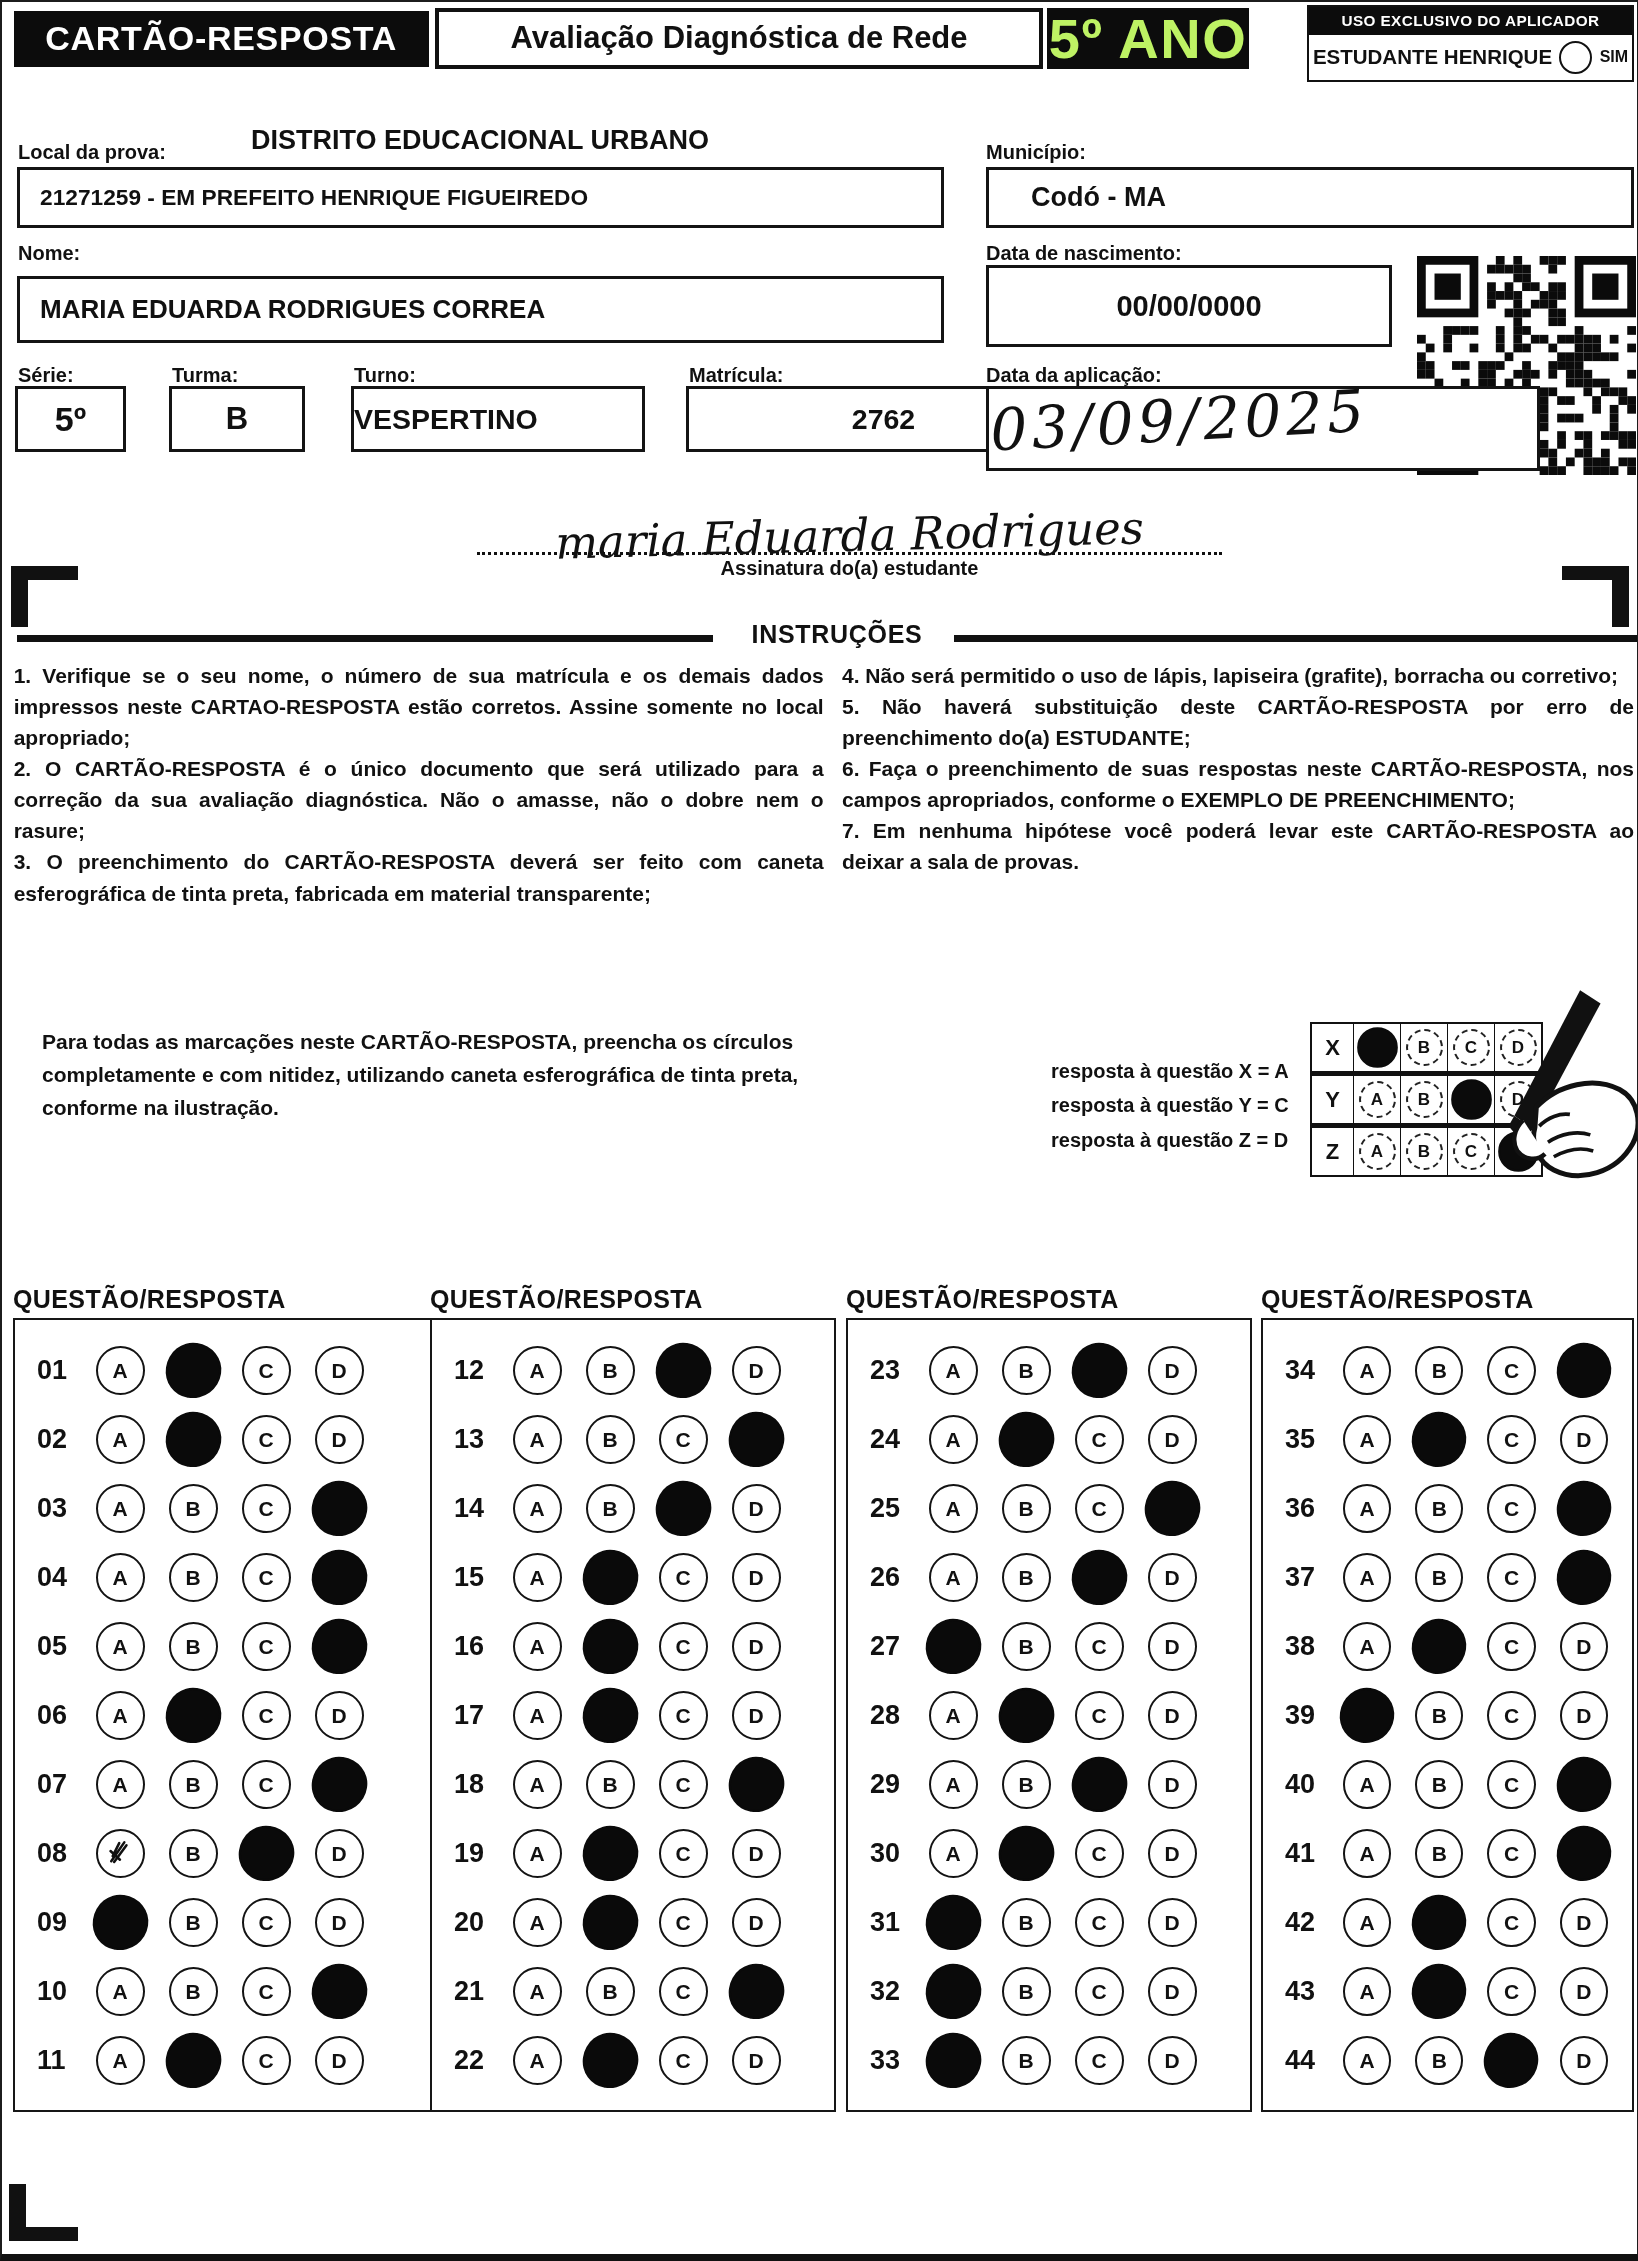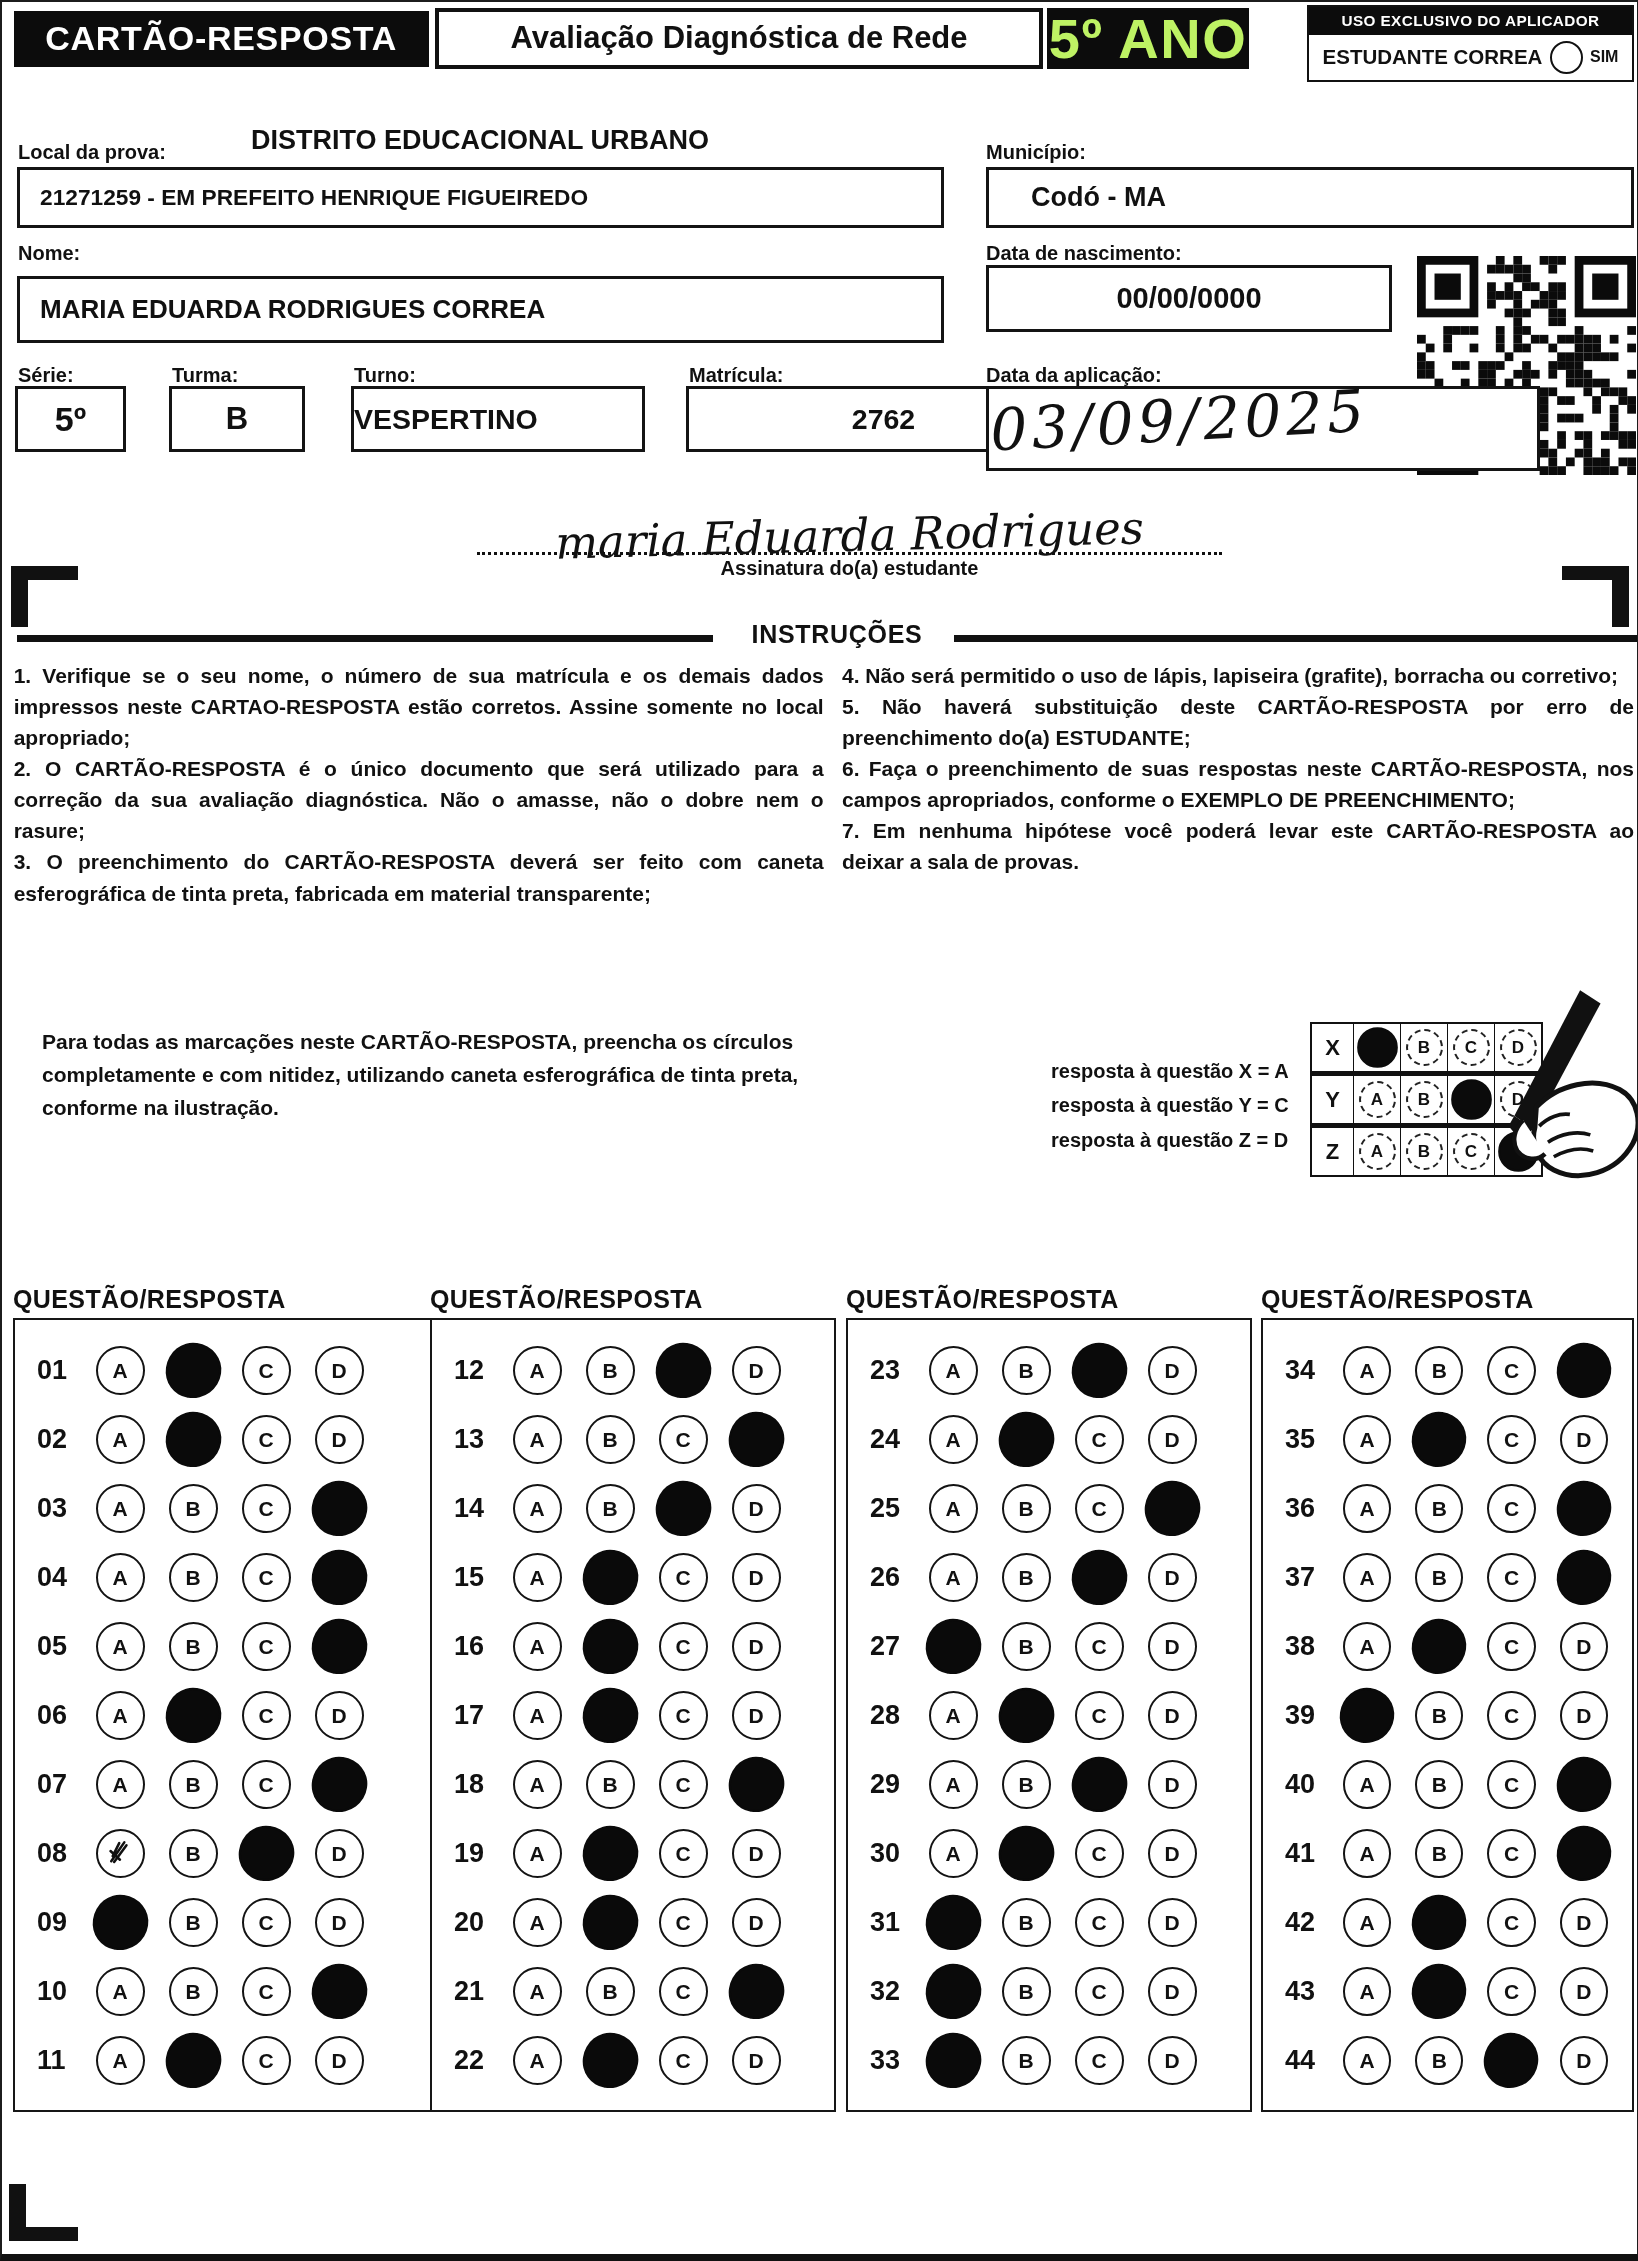--- a/index.html
+++ b/index.html
@@ -21,21 +21,21 @@
   .absent-row{height:45px;display:flex;align-items:center;justify-content:center;gap:7.3px;font-size:20.5px;font-weight:700;}
   .absent-circle{width:29px;height:29px;border:2.2px solid #111;border-radius:50%;}
   .absent-sim{font-size:16px;font-weight:700;}
   
   .flabel{font-size:20px;font-weight:700;}
   .box{border:3.7px solid #141414;background:#fff;display:flex;align-items:center;}
   .district{left:14.6px;top:123px;width:927px;text-align:center;font-size:27px;font-weight:700;}
   .school-box{left:14.6px;top:165px;width:927px;height:61px;font-size:22.7px;font-weight:700;padding-left:20.5px;}
   .municipio-box{left:984px;top:165px;width:648px;height:61px;font-size:27px;font-weight:700;padding-left:42px;}
   .nome-box{left:14.6px;top:263px;width:927px;height:67px;font-size:26px;font-weight:700;padding-left:20.5px;margin-top:11px;}
-  .nasc-box{left:984px;top:263px;width:406px;height:67px;font-size:29px;font-weight:700;justify-content:center;}
+  .nasc-box{left:984px;top:263px;width:406px;height:82px;font-size:29px;font-weight:700;justify-content:center;}
   .serie-box{left:13px;top:384px;width:111px;height:66px;font-size:34px;font-weight:700;justify-content:center;}
   .turma-box{left:167px;top:384px;width:136px;height:66px;font-size:31px;font-weight:700;justify-content:center;}
   .turno-box{left:349px;top:384px;width:294px;height:66px;font-size:28.5px;font-weight:700;justify-content:flex-start;}
   .matricula-box{left:684px;top:384px;width:395px;height:66px;font-size:28.5px;font-weight:700;justify-content:center;}
   .aplicacao-box{left:984px;top:384px;width:554px;height:85px;}
   .handwriting{font-family:"DejaVu Serif",serif;font-style:italic;}
   .date-hand{left:988px;top:380px;width:555px;font-size:58px;letter-spacing:4.4px;transform:rotate(-3deg);white-space:nowrap;}
   .qr{left:1415px;top:254px;width:219px;height:219px;background:#fff;}
   
   .sig-wrap{left:475px;top:474px;width:745px;height:79px;border-bottom:3.7px dotted #111;}
@@ -75,21 +75,21 @@
 <body>
 
 <div class="page">
 
   <div class="abs title-box center">CARTÃO-RESPOSTA</div>
   <div class="abs subtitle-box center">Avaliação Diagnóstica de Rede</div>
   <div class="abs grade-box center">5º ANO</div>
   <div class="abs examiner-box">
     <div class="examiner-header">USO EXCLUSIVO DO APLICADOR</div>
     <div class="absent-row">
-      <span>ESTUDANTE CORREA</span>
+      <span>ESTUDANTE HENRIQUE</span>
       <span class="absent-circle"></span>
       <span class="absent-sim">SIM</span>
     </div>
   </div>
 
   <div class="abs flabel" style="left:16px;top:139px;">Local da prova:</div>
   <div class="abs district">DISTRITO EDUCACIONAL URBANO</div>
   <div class="abs box school-box">
       <span>21271259 - EM PREFEITO HENRIQUE FIGUEIREDO</span>
     </div>

